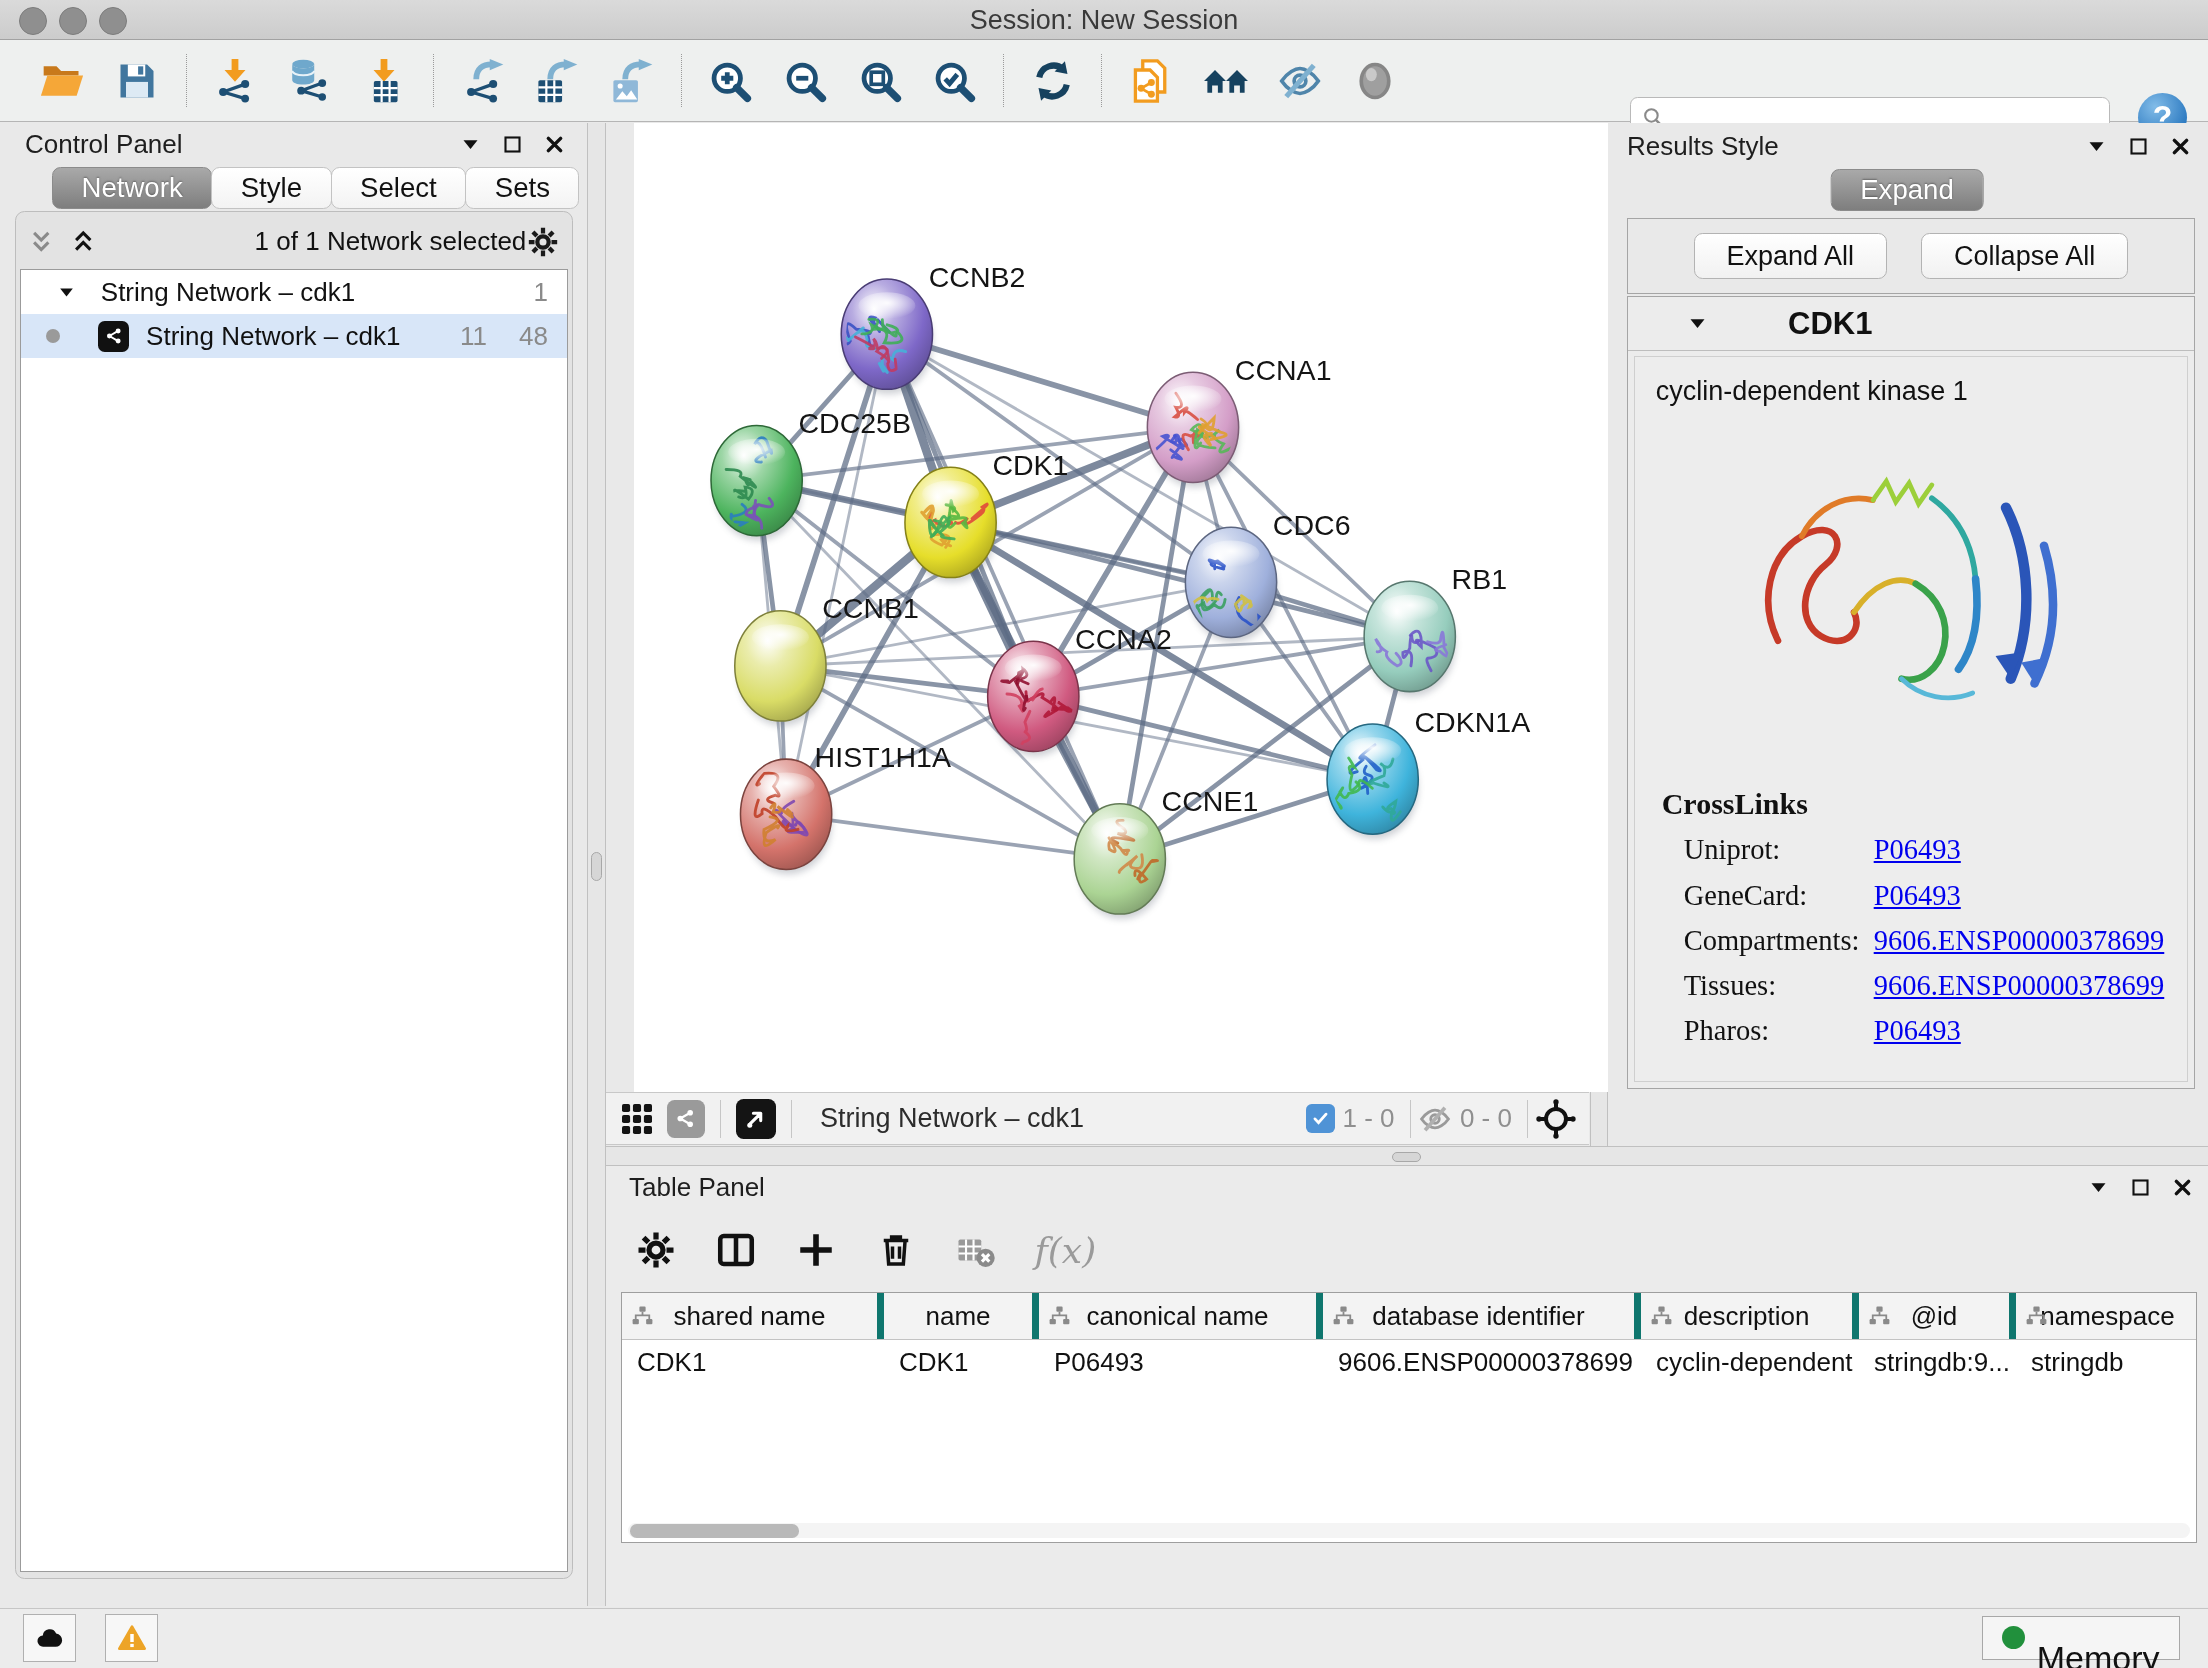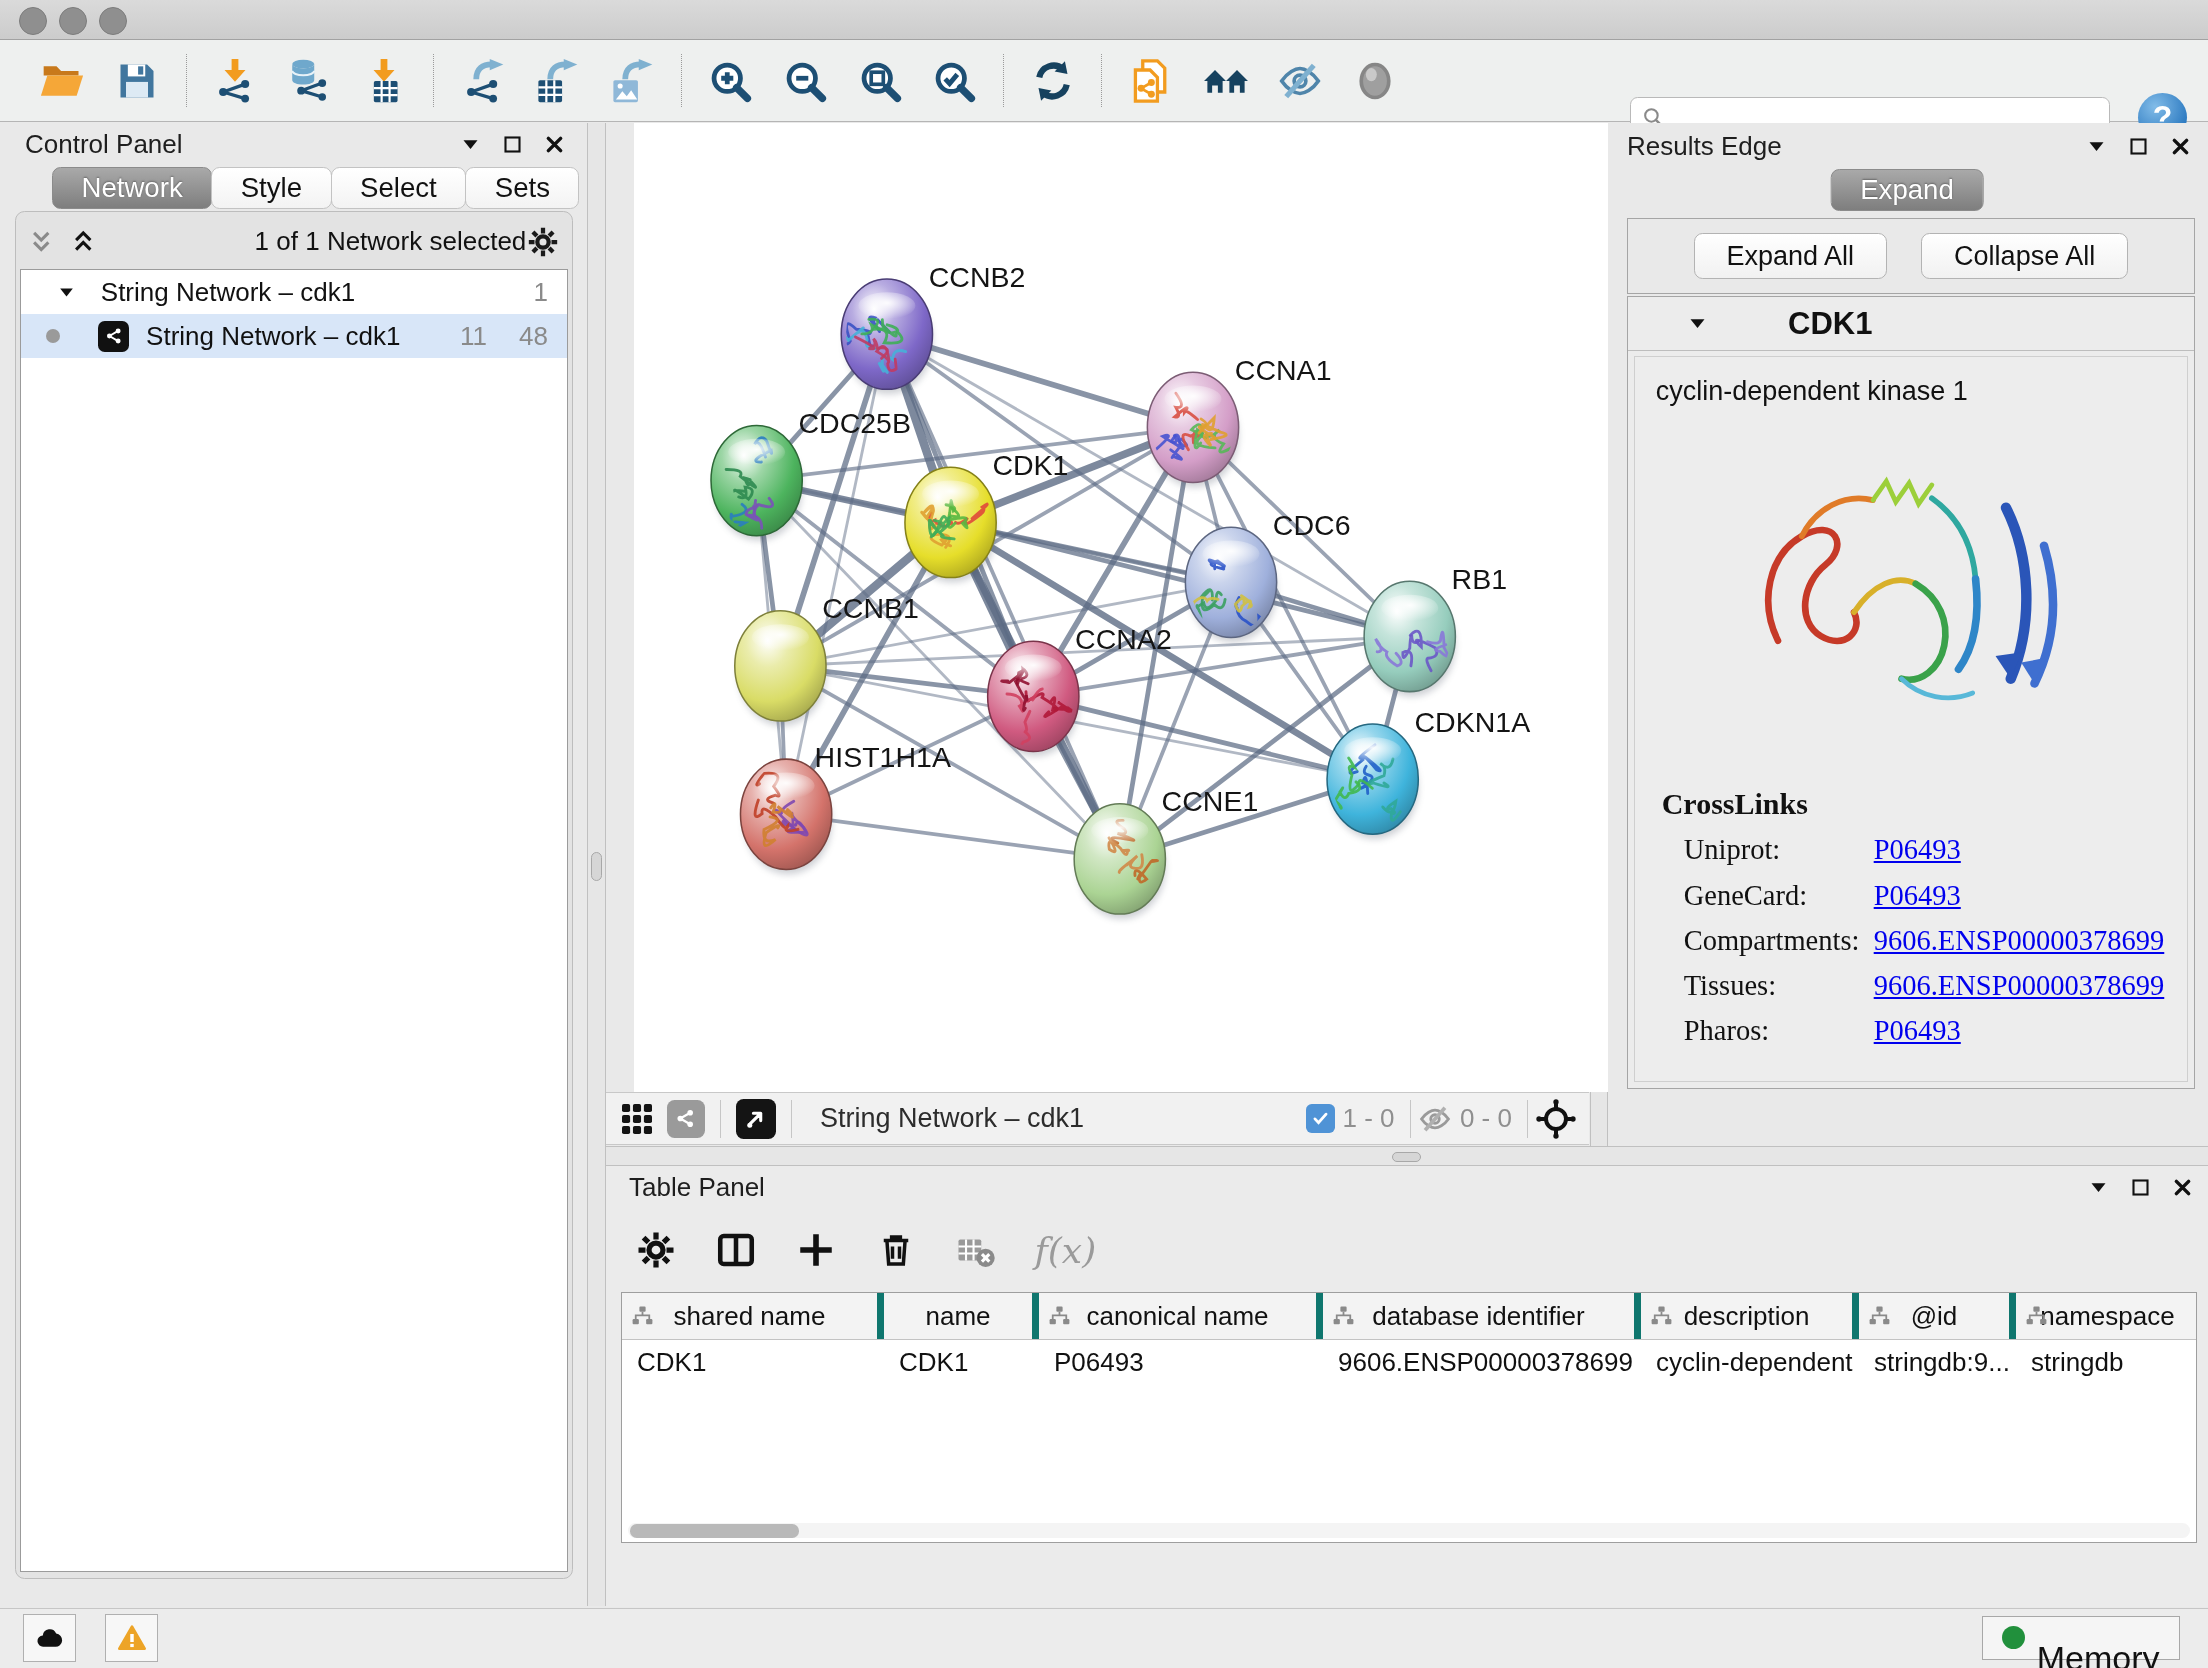--- a/index.html
+++ b/index.html
@@ -113,20 +113,21 @@
 </style>
 </head>
 <body>
 
 <div id="app">
 
   <div id="titlebar">
     <div class="traffic" style="left:19px"></div>
     <div class="traffic" style="left:59px"></div>
     <div class="traffic" style="left:99px"></div>
+    <div id="win-title">Session: New Session</div>
   </div>
 
   <div id="toolbar">
     <div id="toolbar-icons">
         <div class="tb-btn">
           <svg viewBox="0 0 24 24">
             <path fill="#c8791b" d="M2 4h7l2.5 2.5H21V9H2z"></path>
             <path fill="#f5a738" d="M.5 20L4 9h19.5L20 20z"></path>
           </svg>
         </div>
@@ -752,21 +753,21 @@
           <circle cx="12" cy="1.8" r="1.6" fill="#111"></circle>
           <circle cx="12" cy="22.2" r="1.6" fill="#111"></circle>
           <circle cx="1.8" cy="12" r="1.6" fill="#111"></circle>
           <circle cx="22.2" cy="12" r="1.6" fill="#111"></circle>
         </svg>
     </span>
   </div>
 
   <div id="results-panel">
     <div id="rp-header">
-      <span class="panel-title">Results Edge</span>
+      <span class="panel-title">Results Style</span>
       <span class="win-ctrls">
         <svg viewBox="0 0 24 24">
             <path d="M4 7l8 10 8-10z" fill="#111"></path>
           </svg>
         <svg viewBox="0 0 24 24">
             <rect x="4" y="4" width="16" height="16" fill="none" stroke="#111" stroke-width="2.4"></rect>
           </svg>
         <svg viewBox="0 0 24 24">
             <path d="M5 5l14 14M19 5L5 19" stroke="#111" stroke-width="4" stroke-linecap="round"></path>
           </svg>

